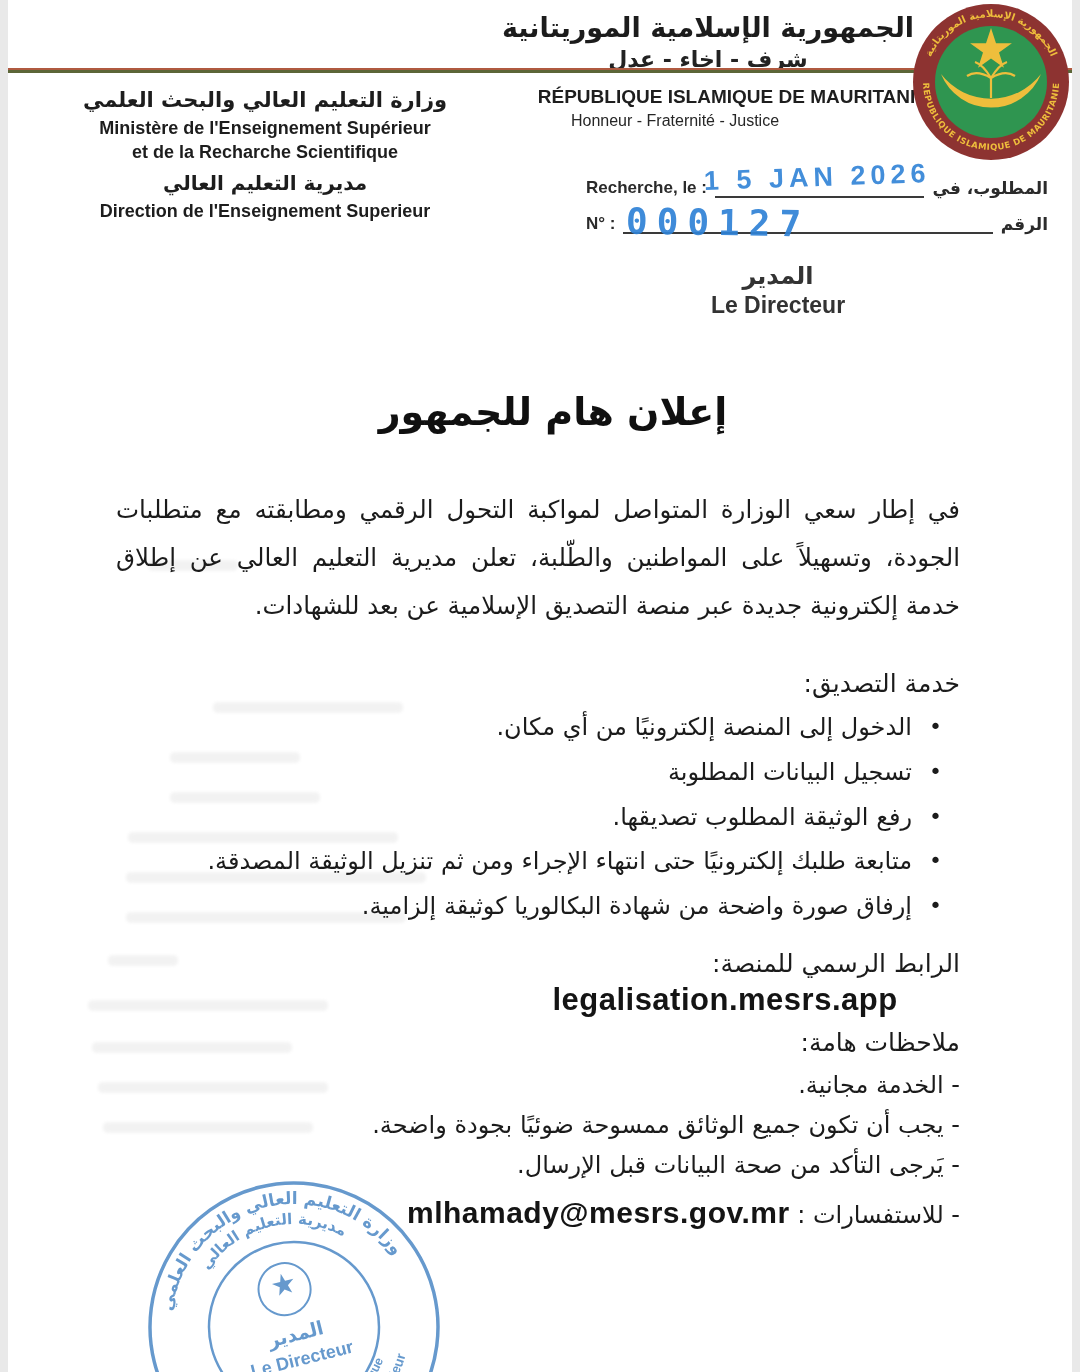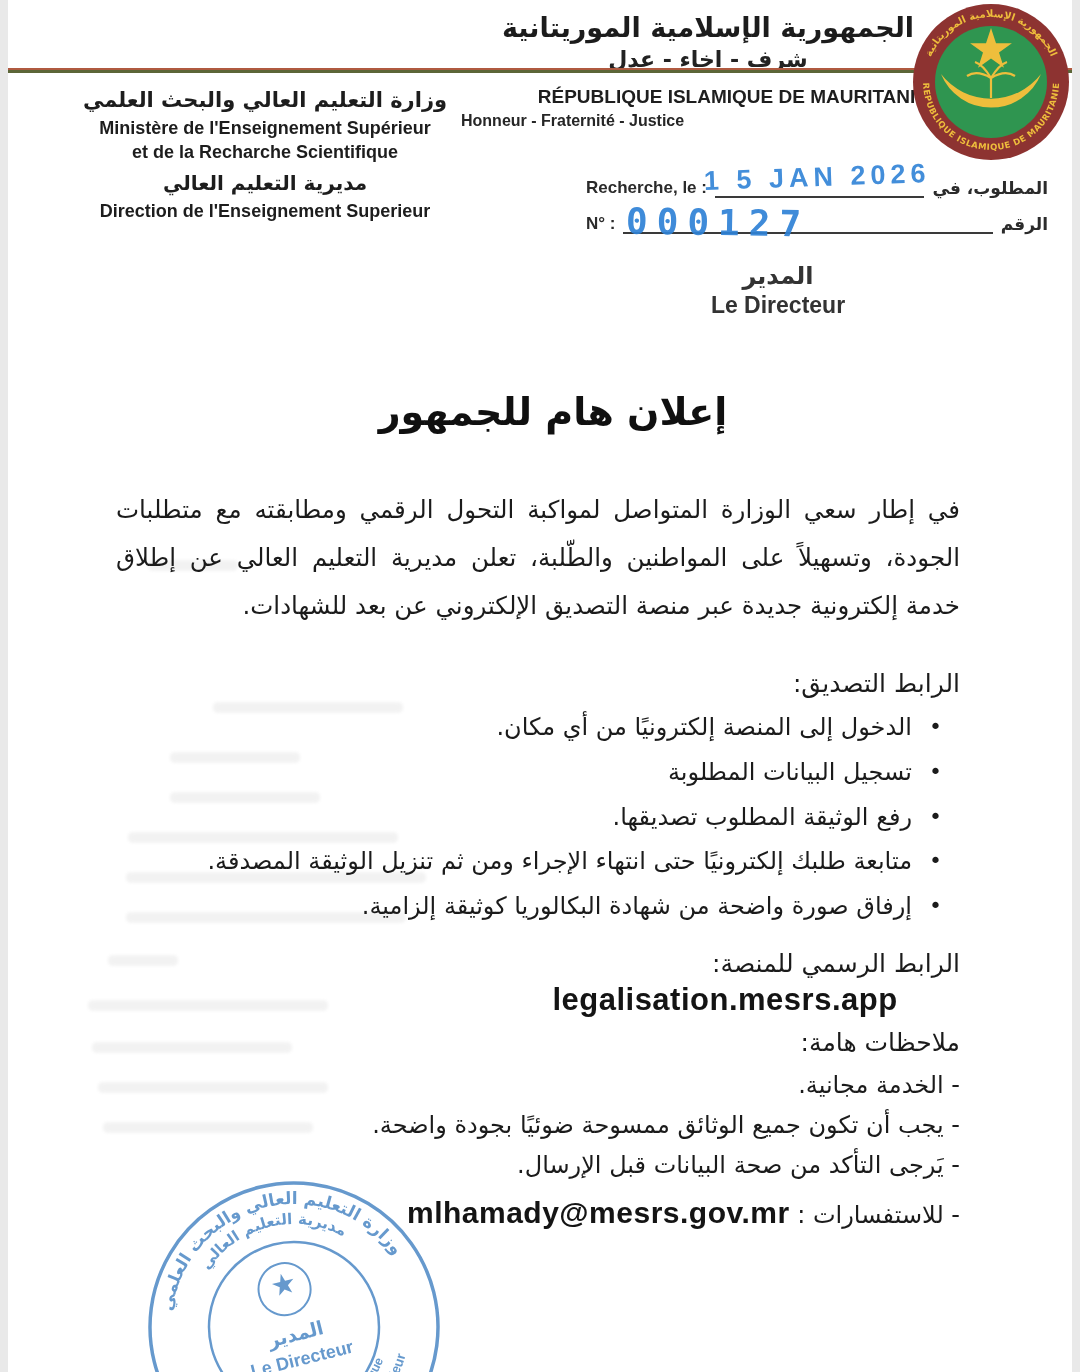--- a/index.html
+++ b/index.html
@@ -11,22 +11,22 @@
   
   .ar-republic{position:absolute;top:12px;left:420px;width:560px;text-align:center;
     font-size:27px;font-weight:bold;color:#1c1c1c;letter-spacing:-1px;}
   .ar-motto{position:absolute;top:47px;left:420px;width:560px;text-align:center;
     font-size:22px;font-weight:bold;color:#222;}
   .sep{position:absolute;top:68px;left:0;width:1080px;height:5px;
     background:linear-gradient(#b05a40 0 38%,#5c6638 38% 100%);}
   .emblem{position:absolute;top:2px;left:903px;width:160px;height:160px;z-index:5;}
   .fr-republic{position:absolute;top:86px;left:430px;width:490px;text-align:right;
     font-family:"Liberation Sans",sans-serif;font-weight:bold;font-size:19px;color:#1e1e1e;}
-  .fr-motto{position:absolute;top:112px;left:453px;width:490px;text-align:left;
-    font-family:"Liberation Sans",sans-serif;font-weight:bold;font-size:16px;color:#262626;}
+  .fr-motto{position:absolute;top:112px;left:422px;width:490px;text-align:center;
+    font-family:"Liberation Sans",sans-serif;font-weight:normal;font-size:16px;color:#262626;}
   .ministry{position:absolute;top:88px;left:22px;width:470px;text-align:center;color:#1d1d1d;}
   .ministry .m-ar1{font-size:21px;font-weight:bold;margin:0 0 6px;}
   .ministry .m-fr{font-family:"Liberation Sans",sans-serif;font-size:18px;font-weight:bold;margin:0 0 3px;}
   .ministry .m-ar2{font-size:20px;font-weight:bold;margin:8px 0 6px;}
   
   .refblock{position:absolute;top:172px;left:578px;width:462px;}
   .refrow{display:flex;align-items:flex-end;gap:8px;height:26px;margin-bottom:10px;}
   .refrow .lbl-fr{font-family:"Liberation Sans",sans-serif;font-weight:bold;font-size:17px;color:#2b2b2b;white-space:nowrap;}
   .refrow .fill-line{flex:1;border-bottom:2px solid #3a3a3a;height:18px;}
   .refrow .lbl-ar{font-size:17px;font-weight:bold;color:#2b2b2b;white-space:nowrap;direction:rtl;}
@@ -140,23 +140,23 @@
   </div>
 
   <div class="director">
     <div class="d-ar" dir="rtl">المدير</div>
     <div class="d-fr">Le Directeur</div>
   </div>
 
   <div class="announce-title" dir="rtl">إعلان هام للجمهور</div>
 
   <div class="content">
-    <p class="intro">في إطار سعي الوزارة المتواصل لمواكبة التحول الرقمي ومطابقته مع متطلبات الجودة، وتسهيلاً على المواطنين والطّلبة، تعلن مديرية التعليم العالي عن إطلاق خدمة إلكترونية جديدة عبر منصة التصديق الإلكتروني عن بعد للشهادات.</p>
-
-    <p class="method-heading">الرابط التصديق:</p>
+    <p class="intro">في إطار سعي الوزارة المتواصل لمواكبة التحول الرقمي ومطابقته مع متطلبات الجودة، وتسهيلاً على المواطنين والطّلبة، تعلن مديرية التعليم العالي عن إطلاق خدمة إلكترونية جديدة عبر منصة التصديق الإسلامية عن بعد للشهادات.</p>
+
+    <p class="method-heading">خدمة التصديق:</p>
 
     <ul class="steps">
       <li>الدخول إلى المنصة إلكترونيًا من أي مكان.</li>
       <li>تسجيل البيانات المطلوبة</li>
       <li>رفع الوثيقة المطلوب تصديقها.</li>
       <li>متابعة طلبك إلكترونيًا حتى انتهاء الإجراء ومن ثم تنزيل الوثيقة المصدقة.</li>
       <li>إرفاق صورة واضحة من شهادة البكالوريا كوثيقة إلزامية.</li>
     </ul>
 
     <p class="link-heading">الرابط الرسمي للمنصة:</p>

